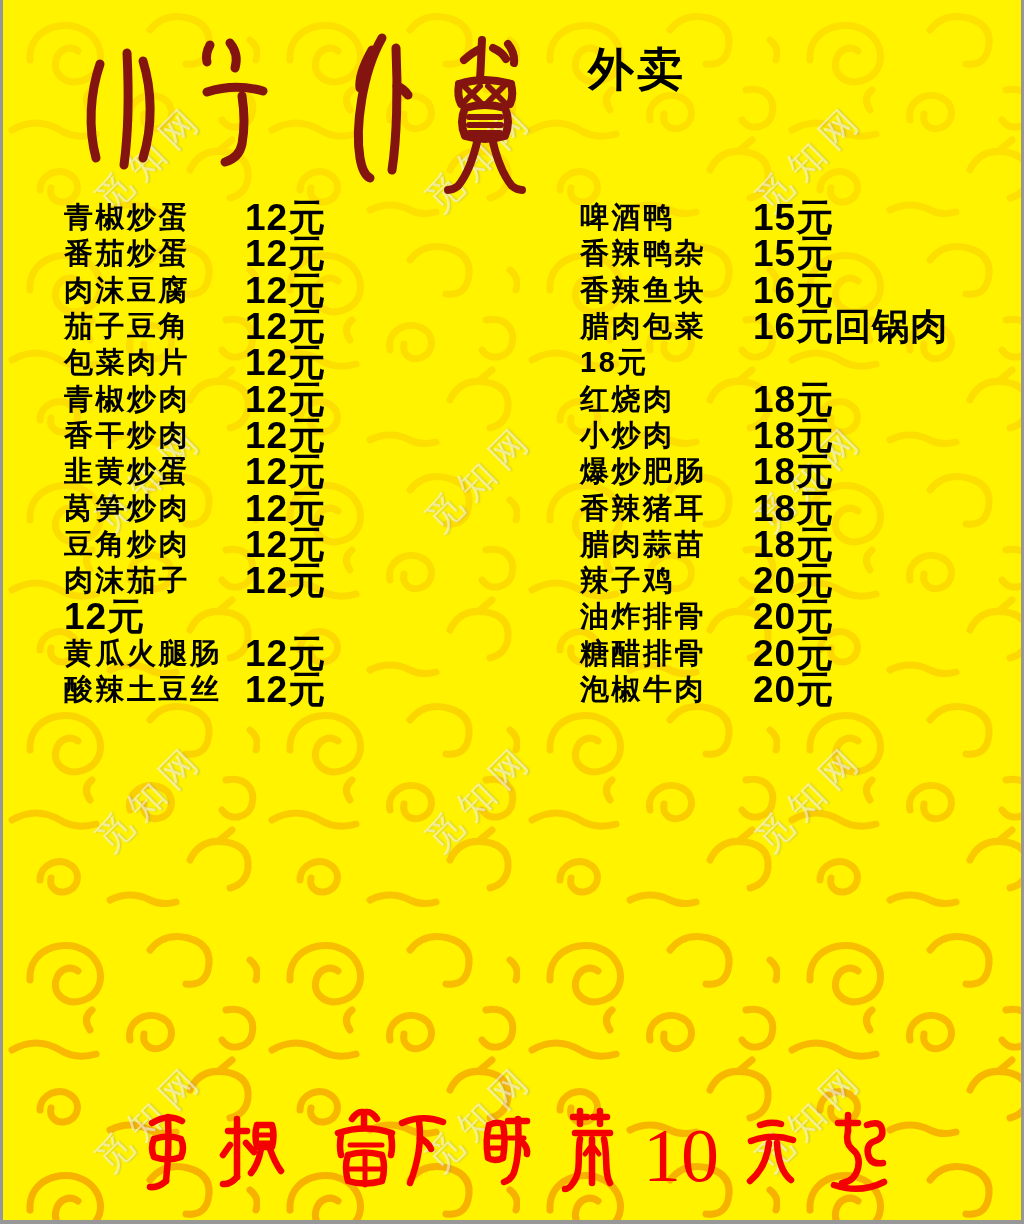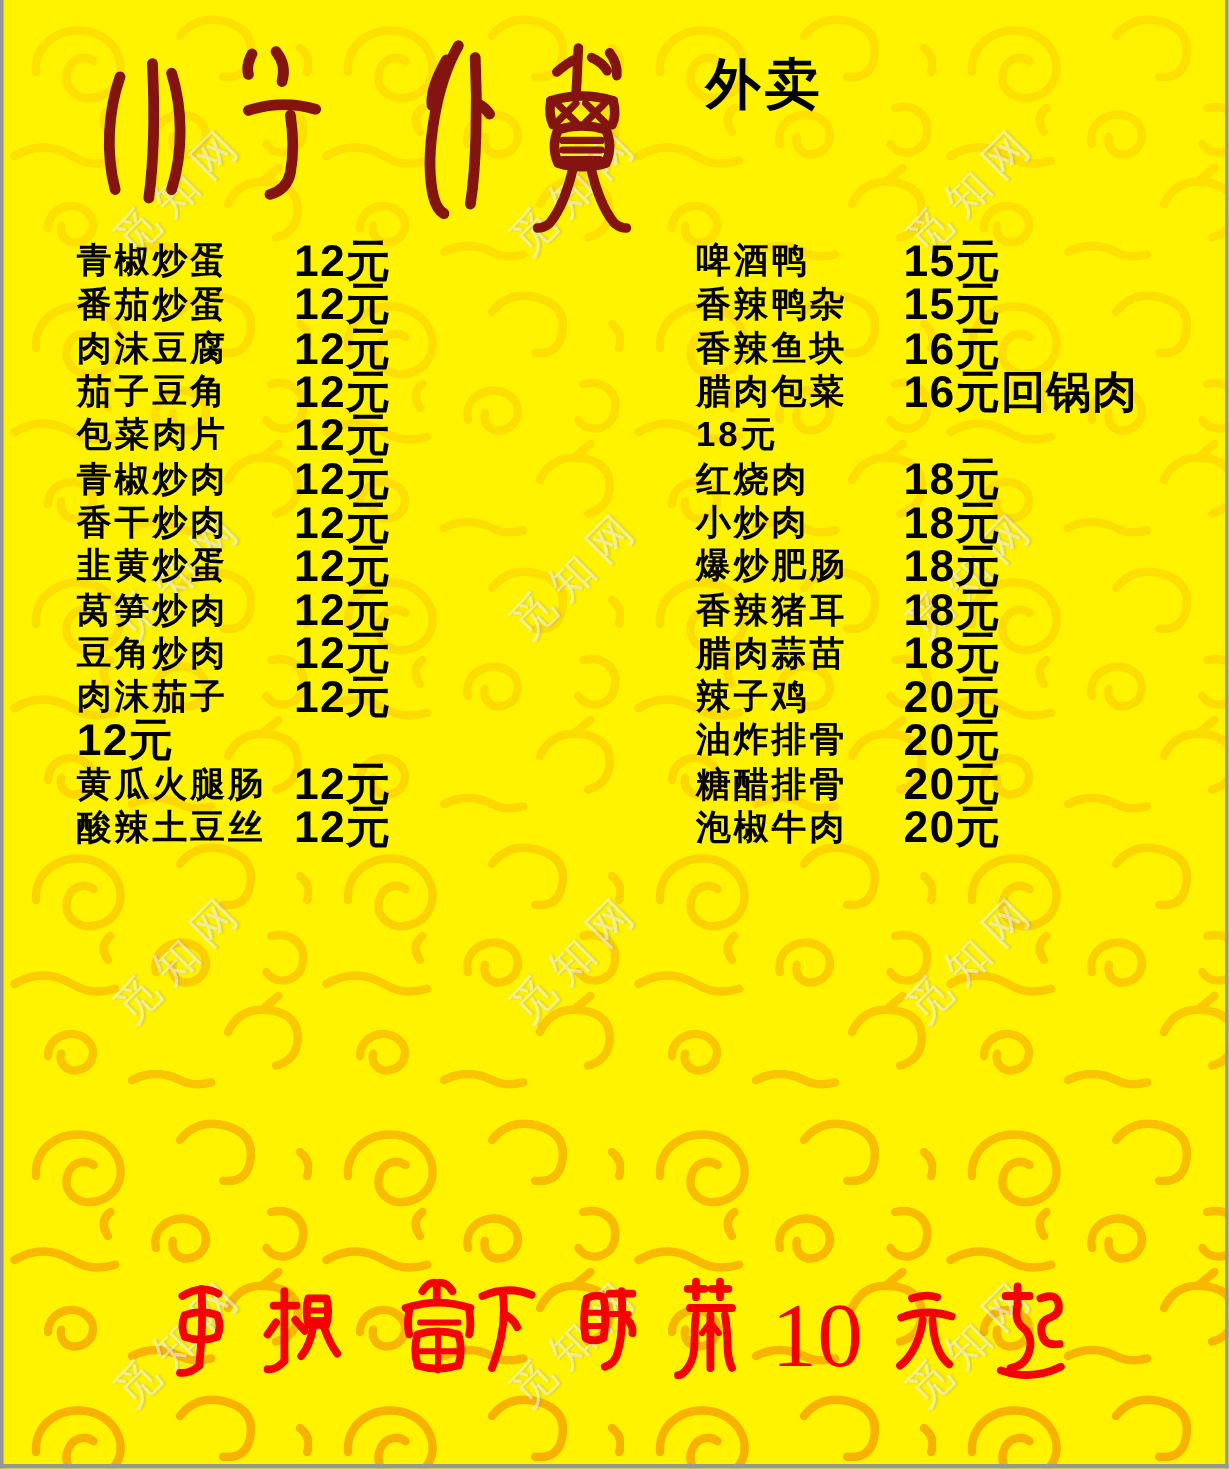--- a/index.html
+++ b/index.html
@@ -18,36 +18,36 @@
   }
   #bg-svg{position:absolute;left:0;top:0;display:block;}
 
   
   .title-svg{position:absolute;left:50px;top:28px;}
 
   
   .hotline{
     position:absolute;left:588px;top:40px;
     color:var(--ink);
-    font-family:Liberation Sans, sans-serif;
+    font-family:Liberation Serif, serif;
     font-weight:700;font-size:46px;line-height:60px;letter-spacing:3px;
     white-space:nowrap;
   }
 
   
   .col{position:absolute;top:200px;display:flex;flex-direction:column;}
   #col-left{left:64px;width:470px;}
   #col-right{left:580px;width:470px;}
   .mrow{height:36.3px;display:flex;align-items:center;white-space:nowrap;}
   .dish{display:inline-block;width:181px;font-size:29px;font-weight:700;letter-spacing:2.5px;color:var(--ink);}
   #col-right .dish{width:173px;}
   .price{font-size:37px;font-weight:700;letter-spacing:1px;color:var(--ink);}
 
   
-  .footer-svg{position:absolute;left:110px;top:1050px;}
+  .footer-svg{position:absolute;left:110px;top:1093px;}
 
   
   .wm{
     position:absolute;width:190px;text-align:center;
     transform:rotate(-45deg);
     color:rgba(255,255,255,0.52);
     font-size:36px;letter-spacing:9px;font-weight:400;
     text-shadow:1px 1px 2px rgba(125,125,125,0.30);
     pointer-events:none;white-space:nowrap;
   }

